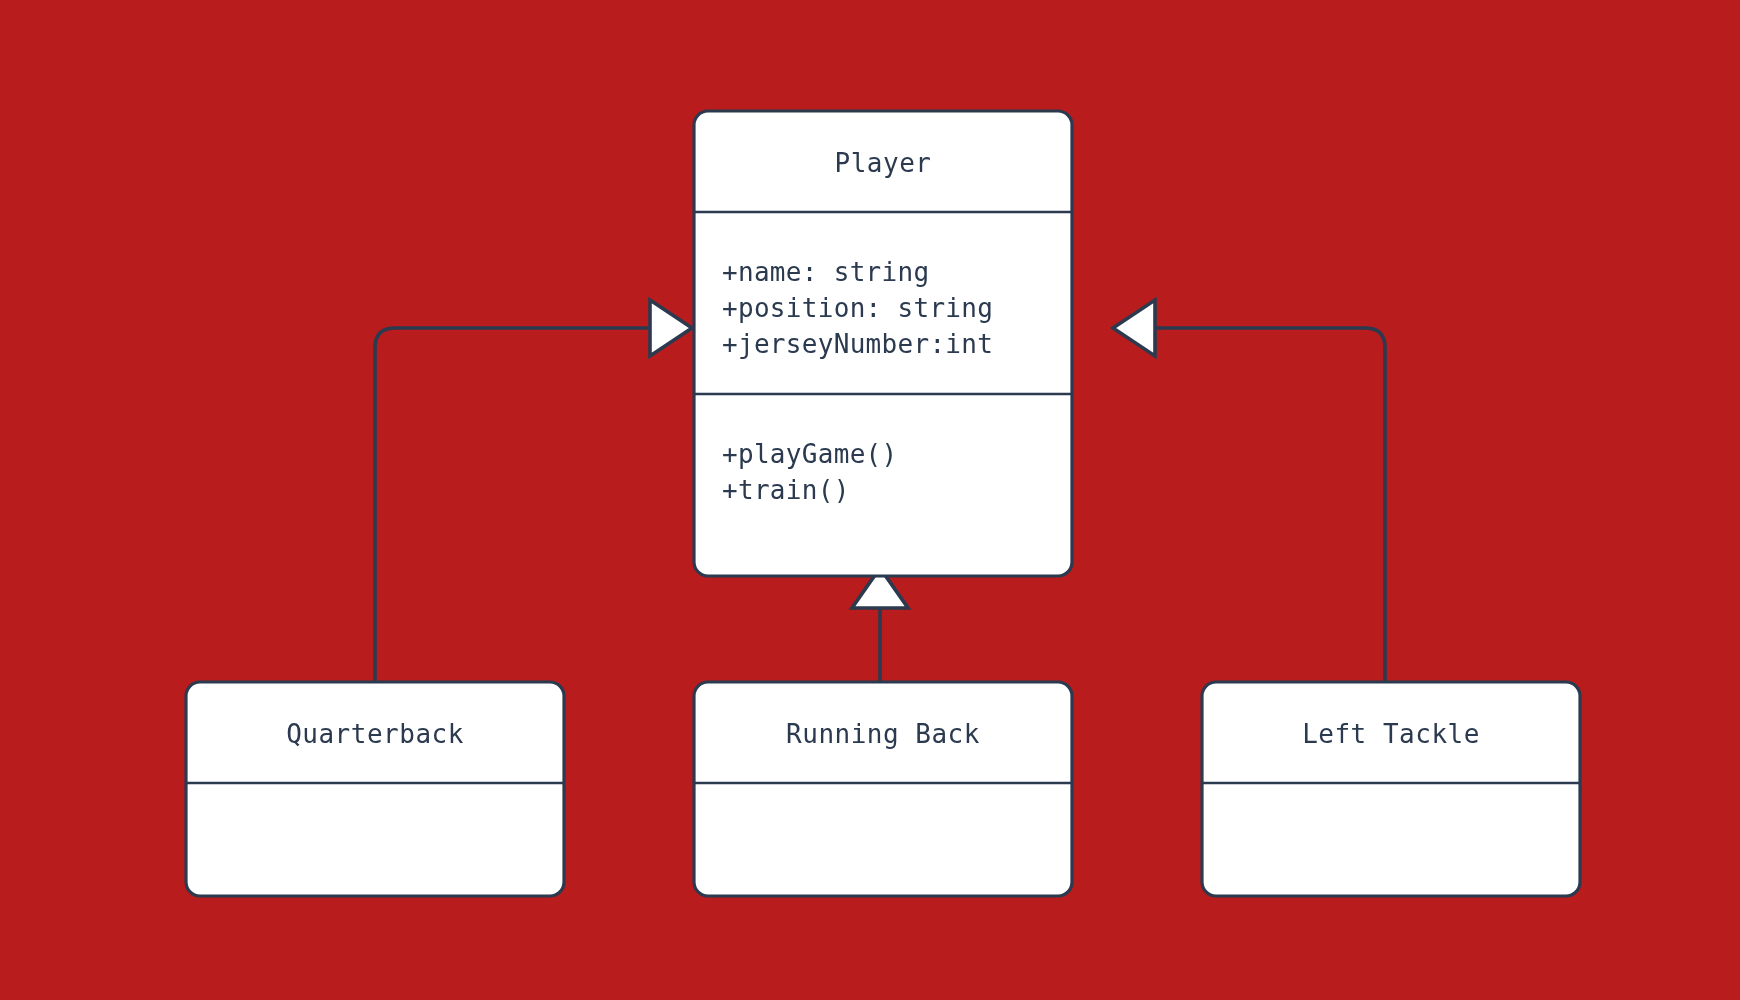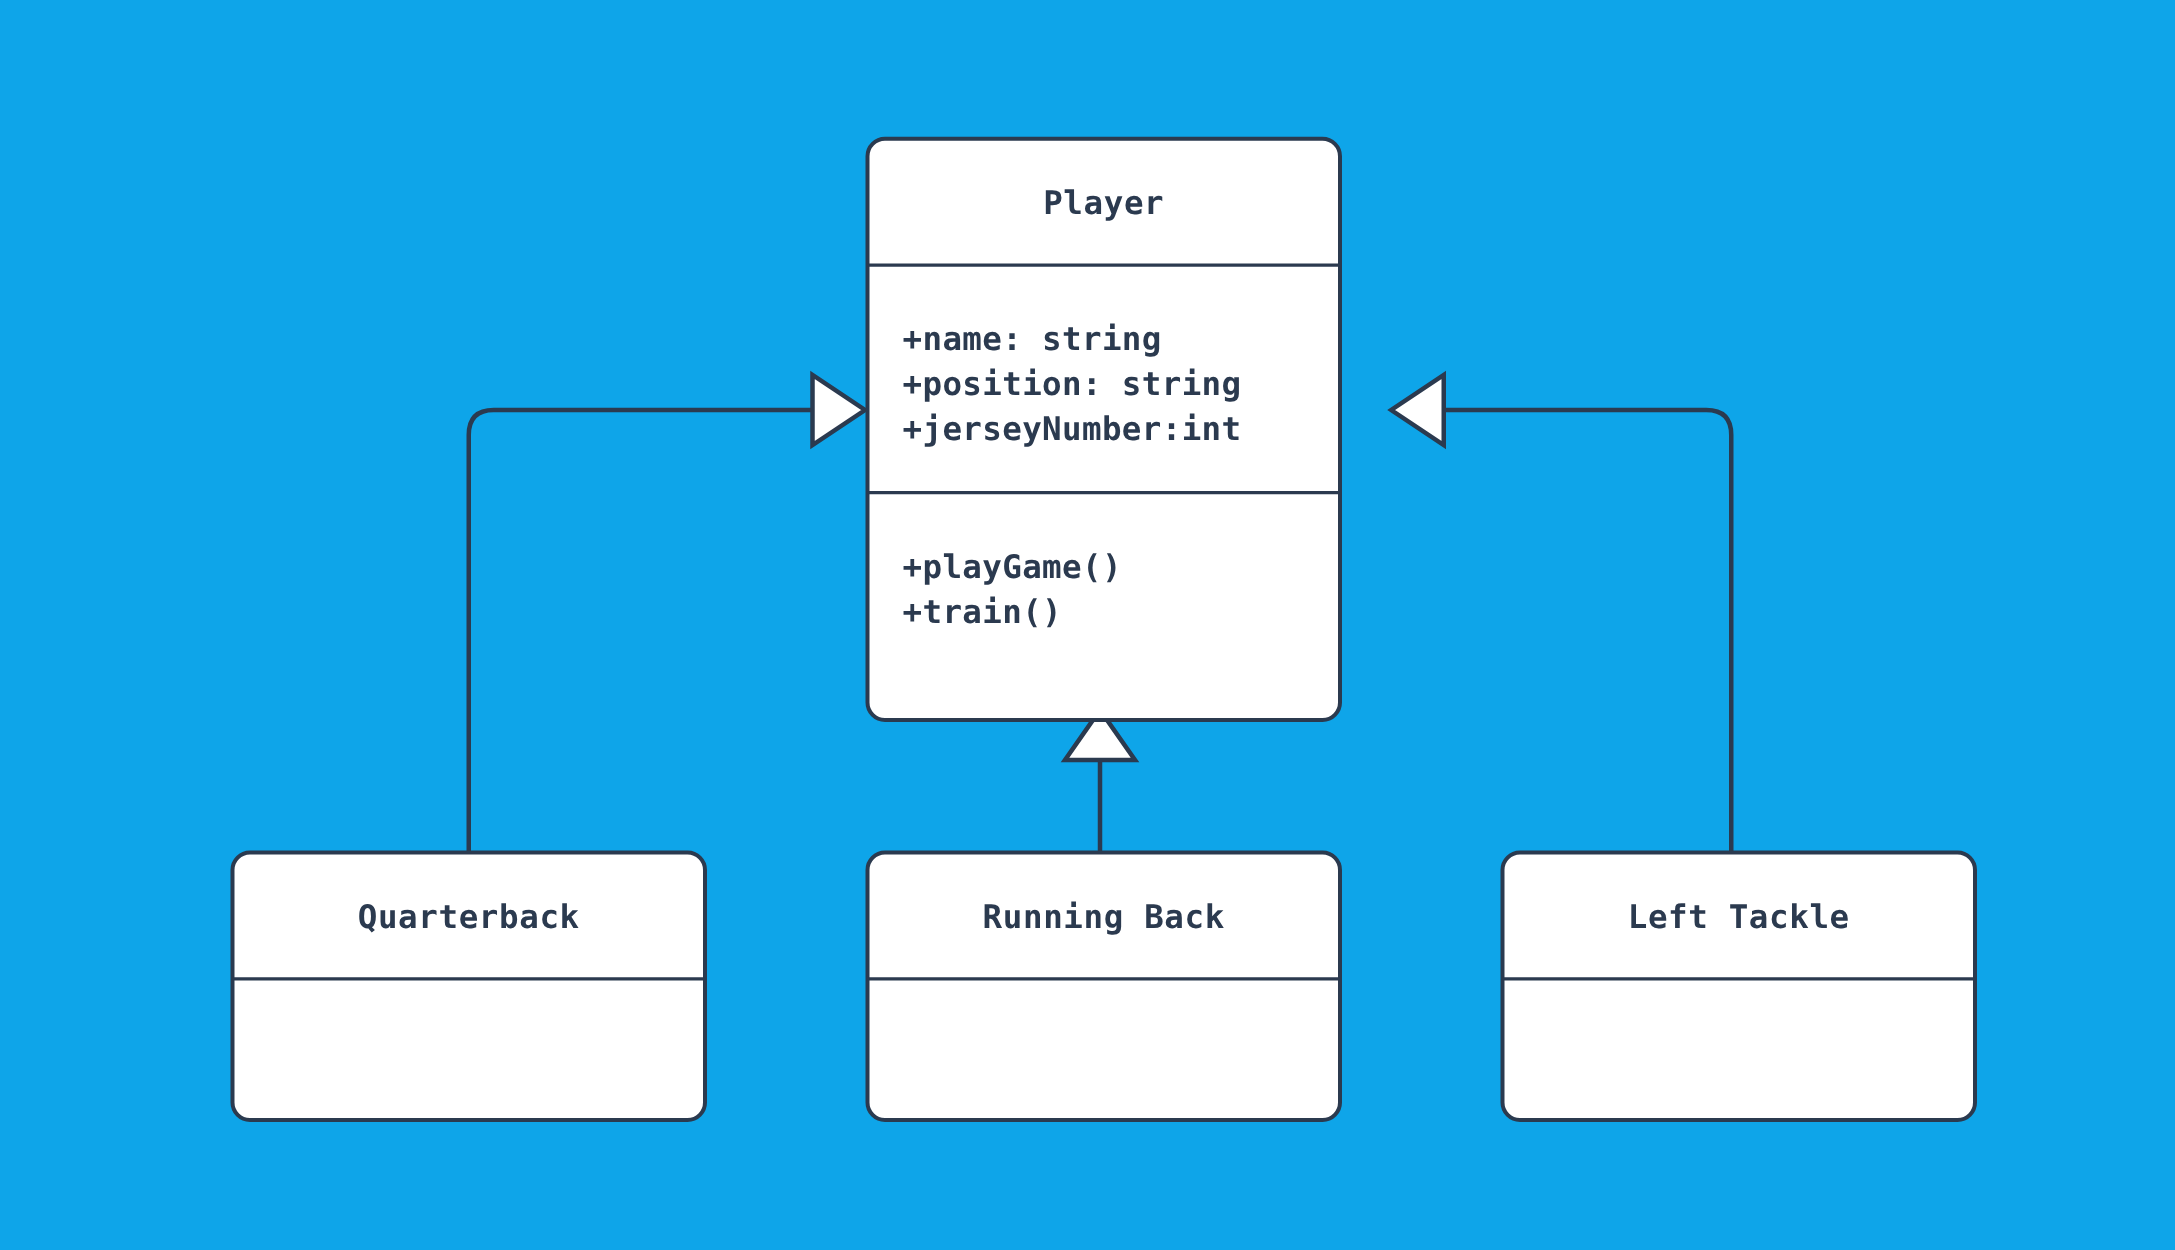--- a/index.html
+++ b/index.html
@@ -11,22 +11,21 @@
   body {
     width: 1740px;
     height: 1000px;
     overflow: hidden;
     font-family: "DejaVu Sans Mono", "Liberation Mono", monospace;
   }
   #diagram-root {
     position: relative;
     width: 1740px;
     height: 1000px;
-    background: #0ea5e9;
-    font-weight: bold;
+    background: #b91c1c;
   }
   svg#uml-canvas {
     display: block;
     width: 1740px;
     height: 1000px;
   }
   .cls-box-outline {
     fill: #ffffff;
     stroke: #2b3a4f;
     stroke-width: 3.2;

